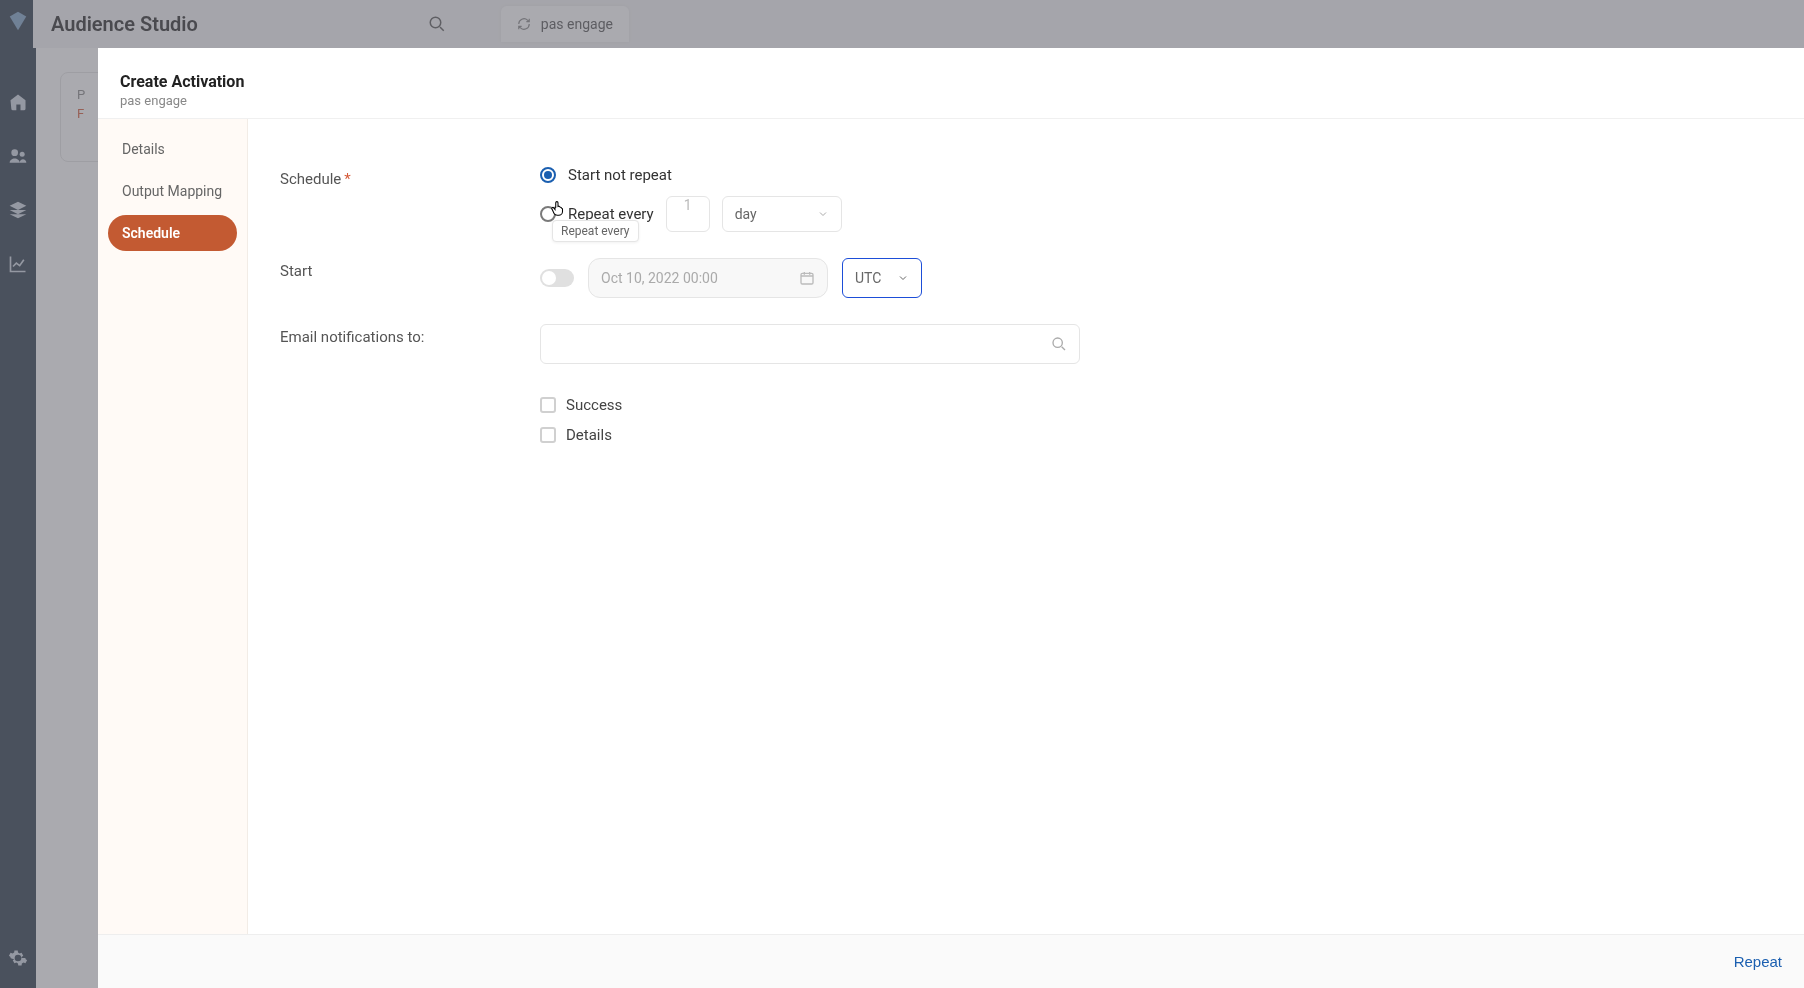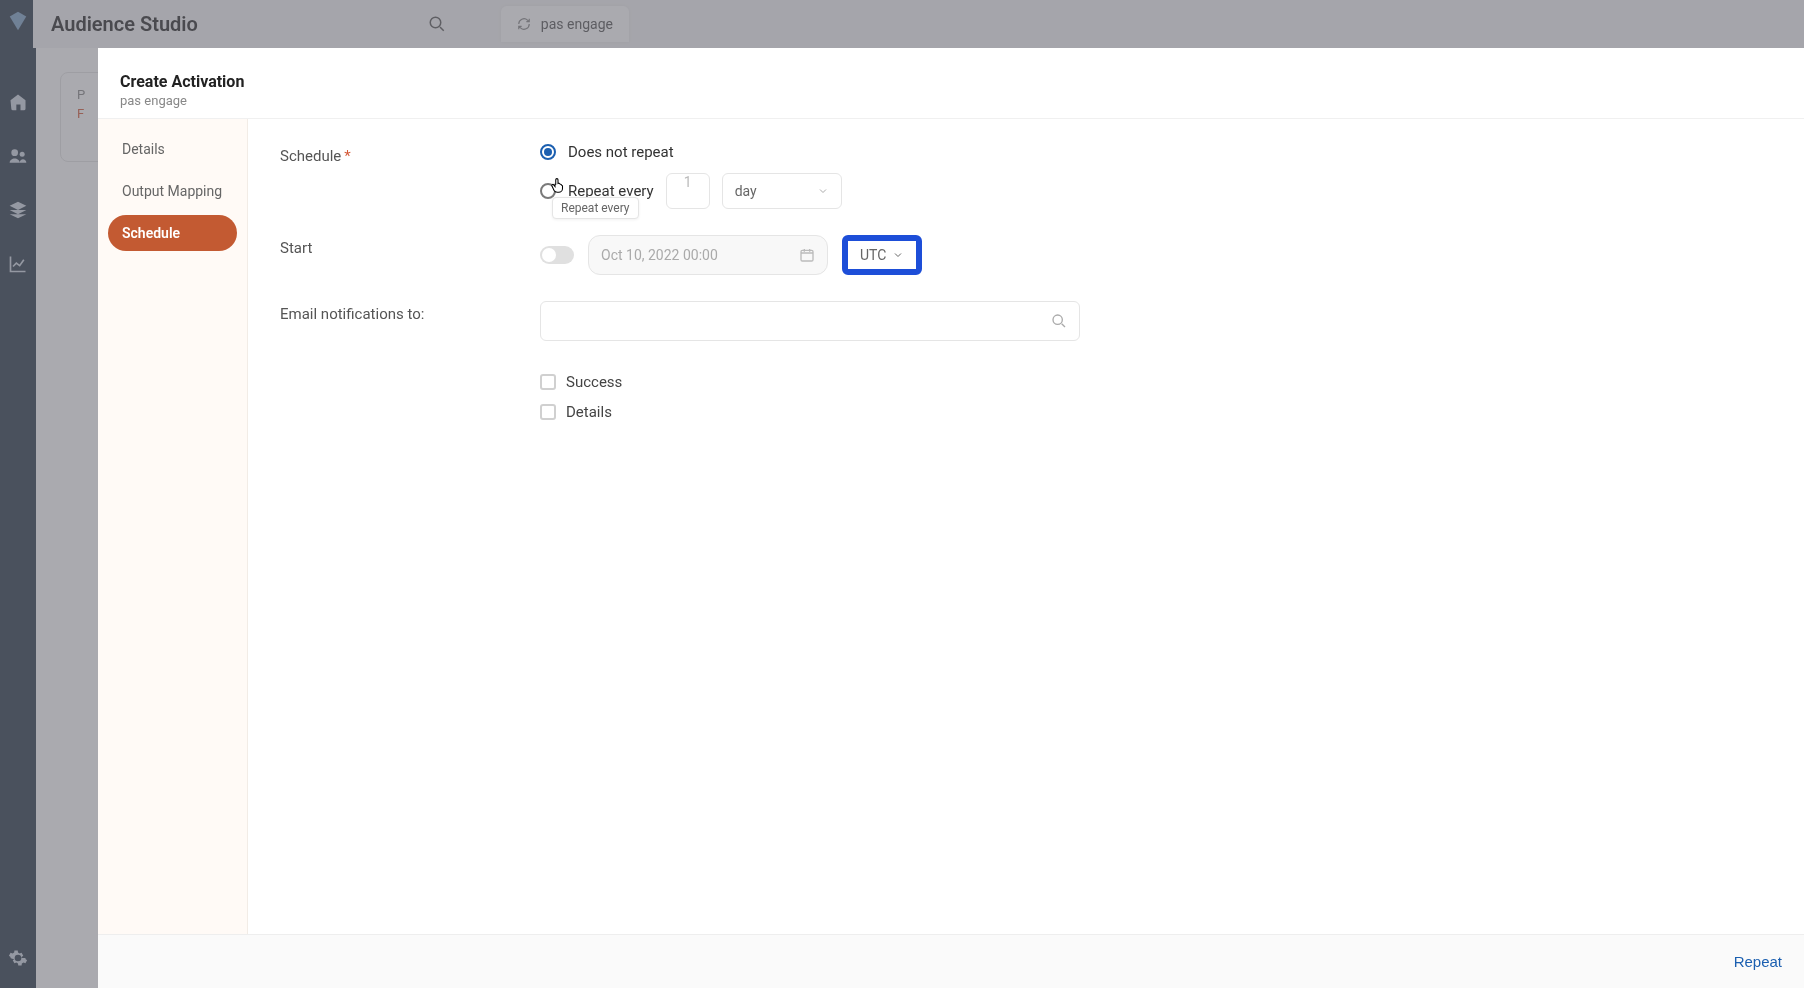--- a/index.html
+++ b/index.html
@@ -35,21 +35,21 @@
   .modal-header h1 { font-size:16px; font-weight:700; color:#222; }
   .modal-header .sub { font-size:13px; color:#888; margin-top:2px; }
 
   .modal-body { flex:1; display:flex; overflow:hidden; background:#fff; }
   .steps-nav { width:150px; background:#fffaf6; padding:12px 10px; display:flex; flex-direction:column; gap:6px; border-right:1px solid #f2ece6; }
   .step-item { padding:10px 14px; border-radius:20px; font-size:14px; color:#666; cursor:pointer; }
   .step-item.active { background:#c35a32; color:#fff; font-weight:600; }
 
   .form-area { flex:1; padding:24px 32px; position:relative; overflow:auto; }
 
-  .form-row { display:flex; align-items:flex-start; margin-bottom:26px; }
+  .form-row { display:flex; align-items:flex-start; margin-bottom:26px;margin-top:23px; }
   .form-label { width:260px; font-size:15px; color:#555; padding-top:4px; }
   .form-label .req { color:#d55b3a; margin-left:3px; }
   .form-controls { flex:1; display:flex; flex-direction:column; gap:12px; }
 
   .radio-line { display:flex; align-items:center; gap:12px; font-size:15px; color:#333; position:relative; }
   .radio-outer { width:16px; height:16px; border:2px solid #7a7a7a; border-radius:50%; display:inline-flex; align-items:center; justify-content:center; flex-shrink:0; }
   .radio-outer.checked { border-color:#1b5fb0; }
   .radio-outer.checked::after { content:''; width:8px; height:8px; background:#1b5fb0; border-radius:50%; }
 
   .repeat-wrap { display:flex; align-items:center; gap:12px; position:relative; }
@@ -59,21 +59,21 @@
   .tooltip { position:absolute; left:12px; top:24px; background:#fff; border:1px solid #e5e5e5; border-radius:4px; padding:3px 8px; font-size:12px; color:#666; white-space:nowrap; box-shadow:0 1px 3px rgba(0,0,0,.06); z-index:2; }
 
   .cursor-hand { position:absolute; left:9px; top:3px; width:18px; height:18px; z-index:3; }
 
   .toggle { width:34px; height:18px; background:#e0e0e0; border-radius:10px; position:relative; flex-shrink:0; }
   .toggle::after { content:''; position:absolute; left:2px; top:2px; width:14px; height:14px; background:#fff; border-radius:50%; }
 
   .date-input { display:flex; align-items:center; height:40px; width:240px; border:1px solid #e5e5e5; border-radius:12px; background:#f8f8f8; padding:0 12px; font-size:14px; color:#aaa; justify-content:space-between; }
   .date-input svg { width:16px; height:16px; color:#bbb; }
 
-  .tz-sel { height:40px; width:80px; border:6px solid #1d4ed8; border-radius:6px; background:#fff; display:flex; align-items:center; justify-content:space-between; padding:0 12px; font-size:14px; color:#666; }
+  .tz-sel { height:40px; width:80px; border:1px solid #1d4ed8; border-radius:6px; background:#fff; display:flex; align-items:center; justify-content:space-between; padding:0 12px; font-size:14px; color:#666; }
 
   .email-input { width:540px; height:40px; border:1px solid #e5e5e5; border-radius:6px; background:#fff; padding:0 12px; display:flex; align-items:center; justify-content:flex-end; }
   .email-input svg { width:16px; height:16px; color:#aaa; }
 
   .check-line { display:flex; align-items:center; gap:10px; font-size:15px; color:#444; }
   .check-box { width:16px; height:16px; border:2px solid #d0d0d0; border-radius:3px; }
 
   .modal-footer { height:54px; border-top:1px solid #eee; display:flex; align-items:center; justify-content:flex-end; padding:0 22px; background:#fafafa; }
   .btn-cancel { color:#1b5fb0; font-size:15px; background:none; border:none; cursor:pointer; }
 
@@ -170,21 +170,21 @@
 
       <div class="form-area">
 
         <div class="form-row">
           <div class="form-label">
             <span>Schedule</span><span class="req">*</span>
           </div>
           <div class="form-controls">
             <label class="radio-line">
               <span class="radio-outer checked"></span>
-              <span>Does not repeat</span>
+              <span>Start not repeat</span>
             </label>
             <div class="radio-line repeat-wrap">
               <span class="radio-outer"></span>
               <span>Repeat every</span>
               <div class="num-input">1</div>
               <div class="sel">
                 <span>day</span>
                 <span class="chev">
                     <svg viewBox="0 0 24 24" fill="none" stroke="currentColor" stroke-width="2">
                       <path d="M6 9l6 6 6-6"></path>

